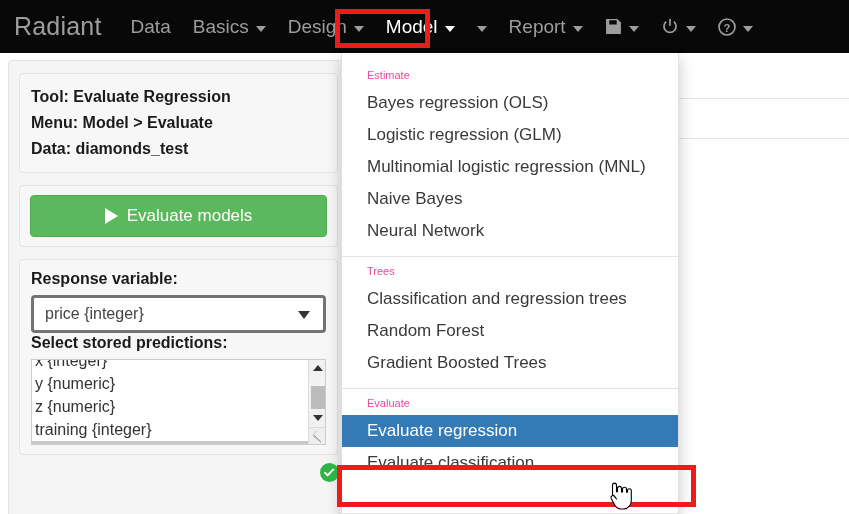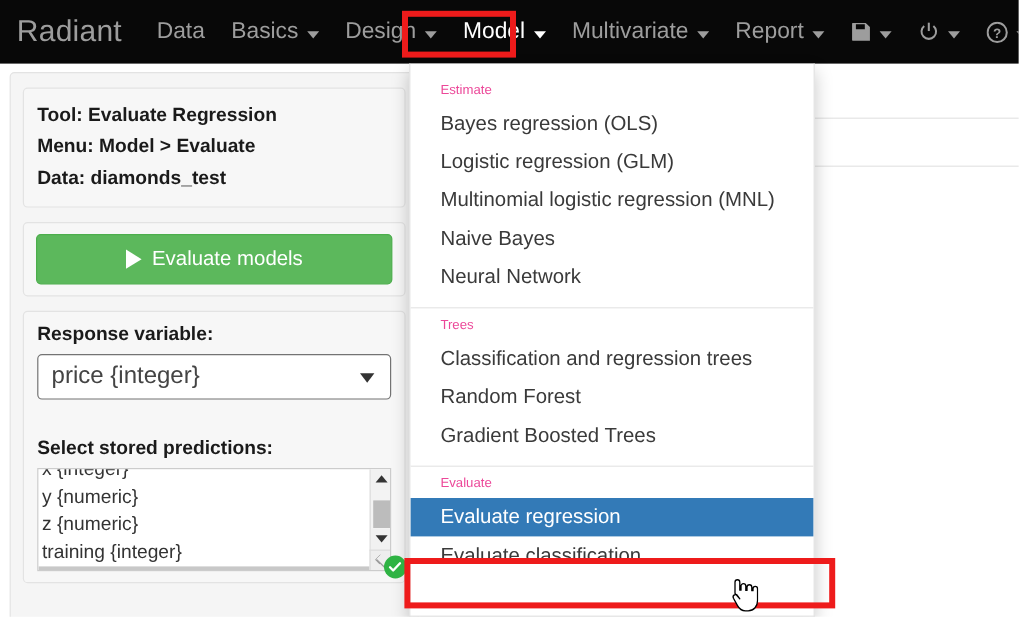--- a/index.html
+++ b/index.html
@@ -62,23 +62,23 @@
     cursor: pointer;
   }
   .play-tri {
     width: 0; height: 0; border-top: 8px solid transparent;
     border-bottom: 8px solid transparent; border-left: 13px solid #fff;
   }
   .field-label {
     font-size: 16px; font-weight: bold; color: #1a1a1a; margin-bottom: 7px;
   }
   .select-box {
-    width: 100%; height: 38px; background: #fff; border: 1px solid #737373;
+    width: 100%; height: 38px; background: #fff; border: 3px solid #737373;
     border-radius: 4px; display: flex; align-items: center;
-    padding: 0 11px; font-size: 20px; color: #444; cursor: pointer;
+    padding: 0 11px; font-size: 16px; color: #444; cursor: pointer;
     position: relative;
   }
   .select-caret {
     position: absolute; right: 13px; top: 50%; margin-top: -3px;
     width: 0; height: 0; border-left: 6px solid transparent;
     border-right: 6px solid transparent; border-top: 8px solid #333;
   }
   .listbox {
     width: 100%; height: 86px; background: #fff; border: 1px solid #cccccc;
     position: relative; overflow: hidden; margin-top: 2px;
@@ -187,21 +187,20 @@
       <span>Design</span>
       <span class="caret"></span>
     </div>
 
     <div class="navitem active">
       <span>Model</span>
       <span class="caret"></span>
     </div>
 
     <div class="navitem">
-      <span>Multivariate</span>
       <span class="caret"></span>
     </div>
 
     <div class="navitem">
       <span>Report</span>
       <span class="caret"></span>
     </div>
 
     <div class="navitem">
       <span class="navicon">
@@ -258,21 +257,21 @@
       </div>
     </div>
 
     <div class="panel" style="padding:10px 11px 9px;">
       <div class="field-label">Response variable:</div>
       <div class="select-box">
         <span>price {integer}</span>
         <span class="select-caret"></span>
       </div>
 
-      <div class="field-label" style="margin-top:32px;">Select stored predictions:</div>
+      <div class="field-label" style="margin-top:1px;">Select stored predictions:</div>
 
       <div class="listbox">
         <ul style="margin-top:-11px;">
           <li>x {integer}</li>
           <li>y {numeric}</li>
           <li>z {numeric}</li>
           <li>training {integer}</li>
           <li class="sel">pred_reg {numeric}</li>
         </ul>
         <div class="lb-scroll">

